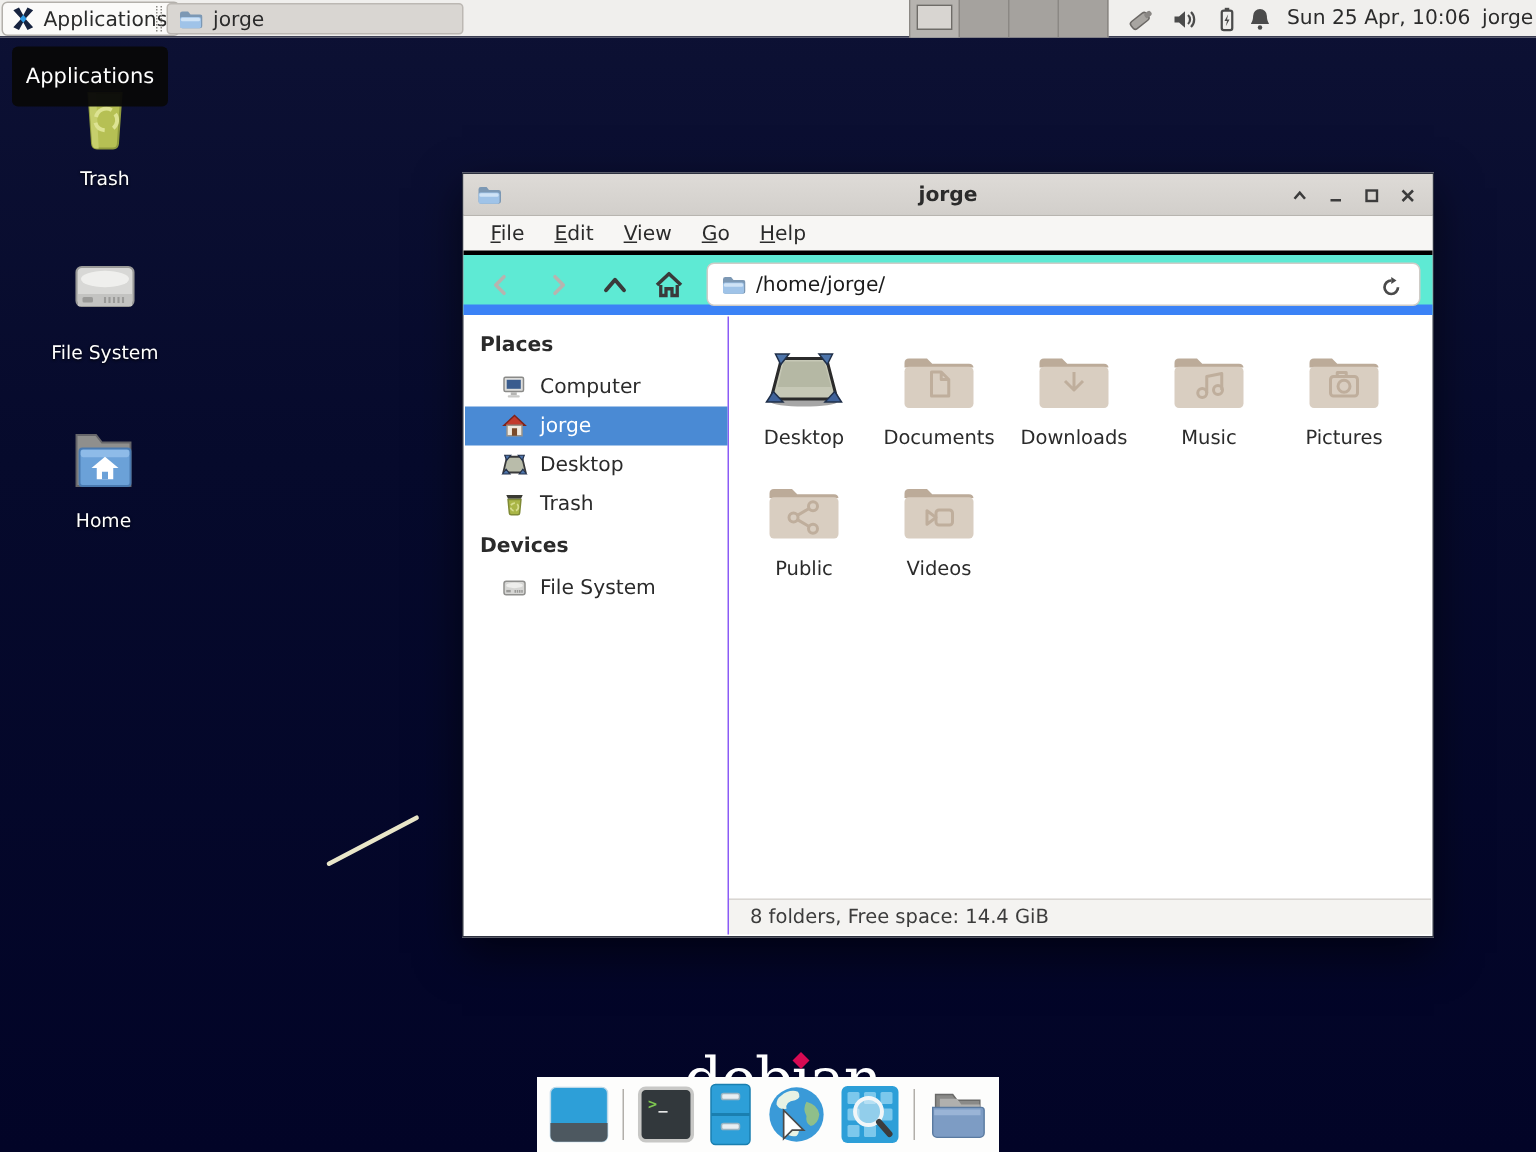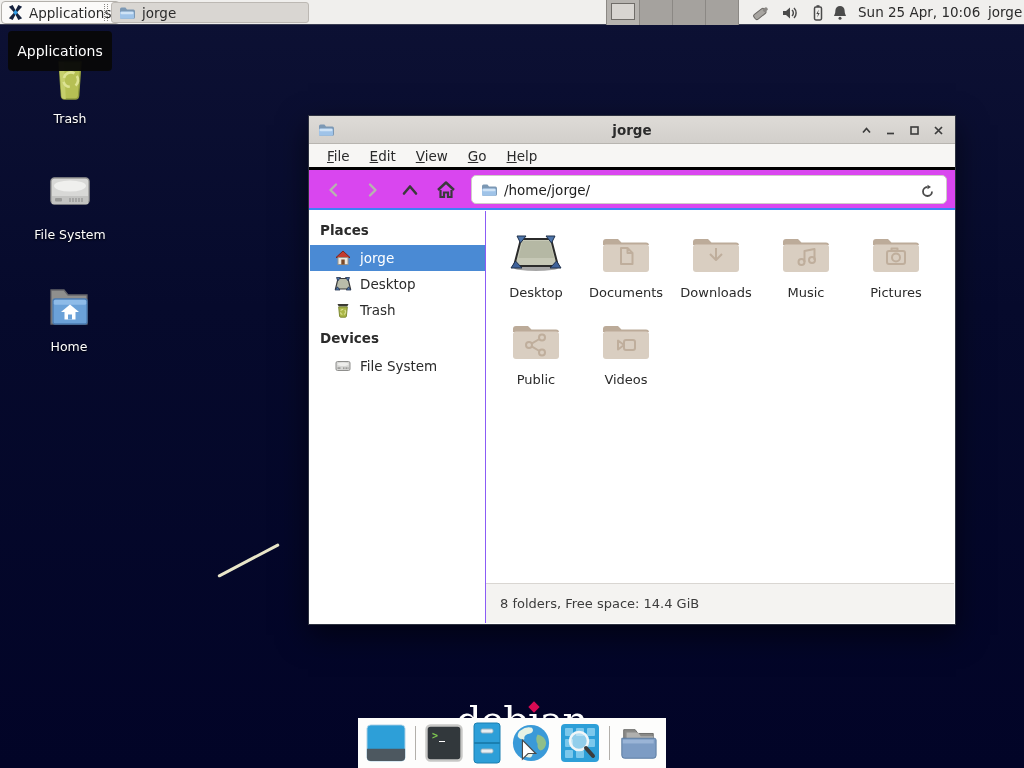--- a/index.html
+++ b/index.html
@@ -60,22 +60,22 @@
   .tb-folder { margin-left:8px; display:flex; }
   .win-btns { position:absolute; right:10px; top:0; height:28px; display:flex;
     gap:11px; align-items:center; }
   .win-btn { width:13px; height:13px; display:flex; align-items:center; justify-content:center; }
 
   .menubar { height:26px; background:#f7f6f4; border-bottom:3px solid #000000;
     display:flex; align-items:center; padding-left:8px; font-size:13.5px; color:#2b2b2b; }
   .menu-item { display:inline-block; padding:3px 10px; }
   .menu-item::first-letter { text-decoration:underline; }
 
-  .toolbar { position:relative; height:40px; background:#d946ef;
-    border-bottom:2px solid #3b82f6; }
+  .toolbar { position:relative; height:40px; background:#5eead4;
+    border-bottom:7px solid #3b82f6; }
   .nav-btn { position:absolute; top:7px; width:26px; height:26px; display:flex;
     align-items:center; justify-content:center; border-radius:4px; }
   .pathbar { position:absolute; left:162px; top:5px; width:476px; height:29px;
     background:#fff; border:1px solid #cfccc7; border-radius:5px; display:flex;
     align-items:center; gap:7px; padding:0 9px; font-size:13.5px; color:#1b1b1b; }
   .reload-btn { position:absolute; right:8px; top:4px; width:22px; height:22px;
     display:flex; align-items:center; justify-content:center; }
 
   .win-body { position:absolute; left:1px; right:1px; top:95px; bottom:1px; display:flex; }
   .sidebar { width:176px; background:#fff; border-right:1px solid #8b5cf6;
@@ -85,21 +85,21 @@
   .sb-item.selected { background:#4a8ad4; color:#fff; }
   .sb-ico { width:18px; height:18px; display:flex; }
 
   .files { flex:1; position:relative; background:#fff; }
   .grid { display:flex; flex-wrap:wrap; align-content:flex-start;
     padding:14px 0 0 5px; }
   .file-item { width:86px; margin:0 2px 12px; display:flex; flex-direction:column;
     align-items:center; font-size:13px; color:#2b2b2b; }
   .file-ico { height:58px; display:flex; align-items:center; justify-content:center; }
   .file-item .lbl { margin-top:2px; }
-  .statusbar { position:absolute; left:0; right:0; bottom:0; height:40px;
+  .statusbar { position:absolute; left:0; right:0; bottom:0; height:24px;
     background:#f4f3f1; border-top:1px solid #d9d6d2; display:flex; align-items:center;
     padding-left:14px; font-size:13px; color:#3c3c3c;margin-top:40px; }
 
   
   .debian { position:absolute; left:456px; top:697px; color:#fff;
     font-family:"DejaVu Serif","Liberation Serif",serif; font-size:40px;
     display:flex; align-items:flex-start; letter-spacing:-1px; z-index:5; }
   .debian .i-wrap { position:relative; }
   .debian .i-dot { position:absolute; left:50%; top:6px; width:8px; height:8px;
     background:#d70a53; transform:translateX(-50%) rotate(45deg); }
@@ -294,20 +294,31 @@
             <path d="M12 7.5 A4.5 4.5 0 1 1 7.5 3" fill="none" stroke="#4a4a4a" stroke-width="1.8"></path>
             <path d="M7.5 0.7 L11 3 L7.5 5.3 Z" fill="#4a4a4a"></path>
           </svg>
         </span>
       </div>
     </div>
 
     <div class="win-body">
       <div class="sidebar" id="sidebar">
           <div class="sb-heading">Places</div>
+          <div class="sb-item">
+            <span class="sb-ico">
+              <svg width="18" height="18" viewBox="0 0 18 18">
+                <rect x="2" y="2.5" width="13" height="9.5" rx="1" fill="#dddddb" stroke="#8a8a88"></rect>
+                <rect x="3.8" y="4.2" width="9.4" height="6" fill="#3a5c8e"></rect>
+                <rect x="6.5" y="12.5" width="4" height="2" fill="#b5b5b3"></rect>
+                <rect x="4.5" y="14.5" width="8" height="1.5" rx=".7" fill="#c9c9c7"></rect>
+              </svg>
+            </span>
+            <span>Computer</span>
+          </div>
           <div class="sb-item selected">
             <span class="sb-ico">
               <svg width="18" height="18" viewBox="0 0 18 18">
                 <path d="M2 8.5 L9 2 L16 8.5 Z" fill="#c23b2e" stroke="#7e241b"></path>
                 <rect x="4" y="8.5" width="10" height="7" fill="#efe9df" stroke="#9a948a"></rect>
                 <rect x="7.3" y="10.5" width="3.4" height="5" fill="#7a4a2a"></rect>
               </svg>
             </span>
             <span>jorge</span>
           </div>

